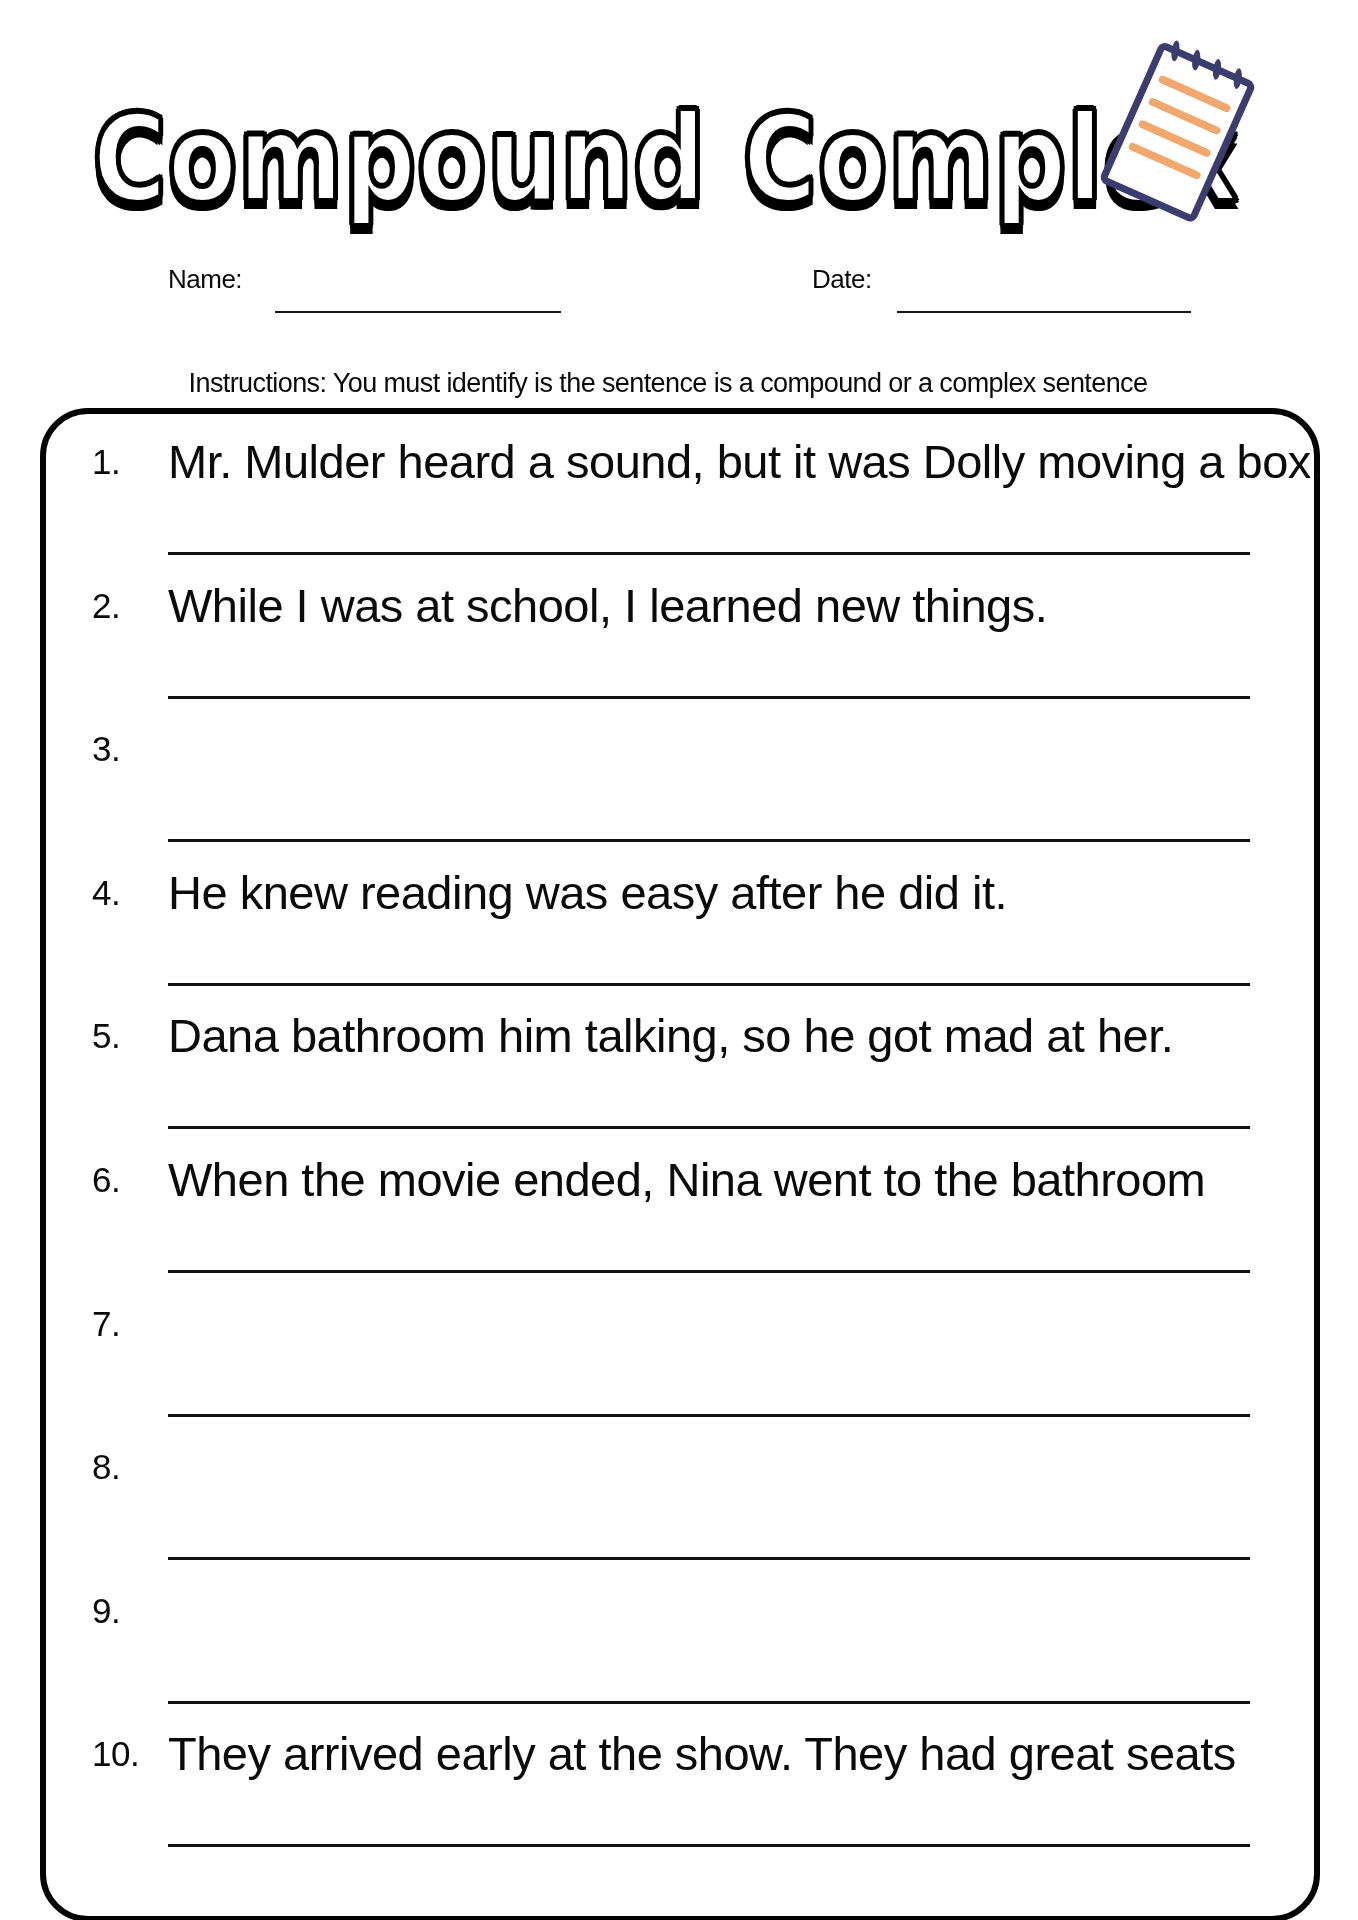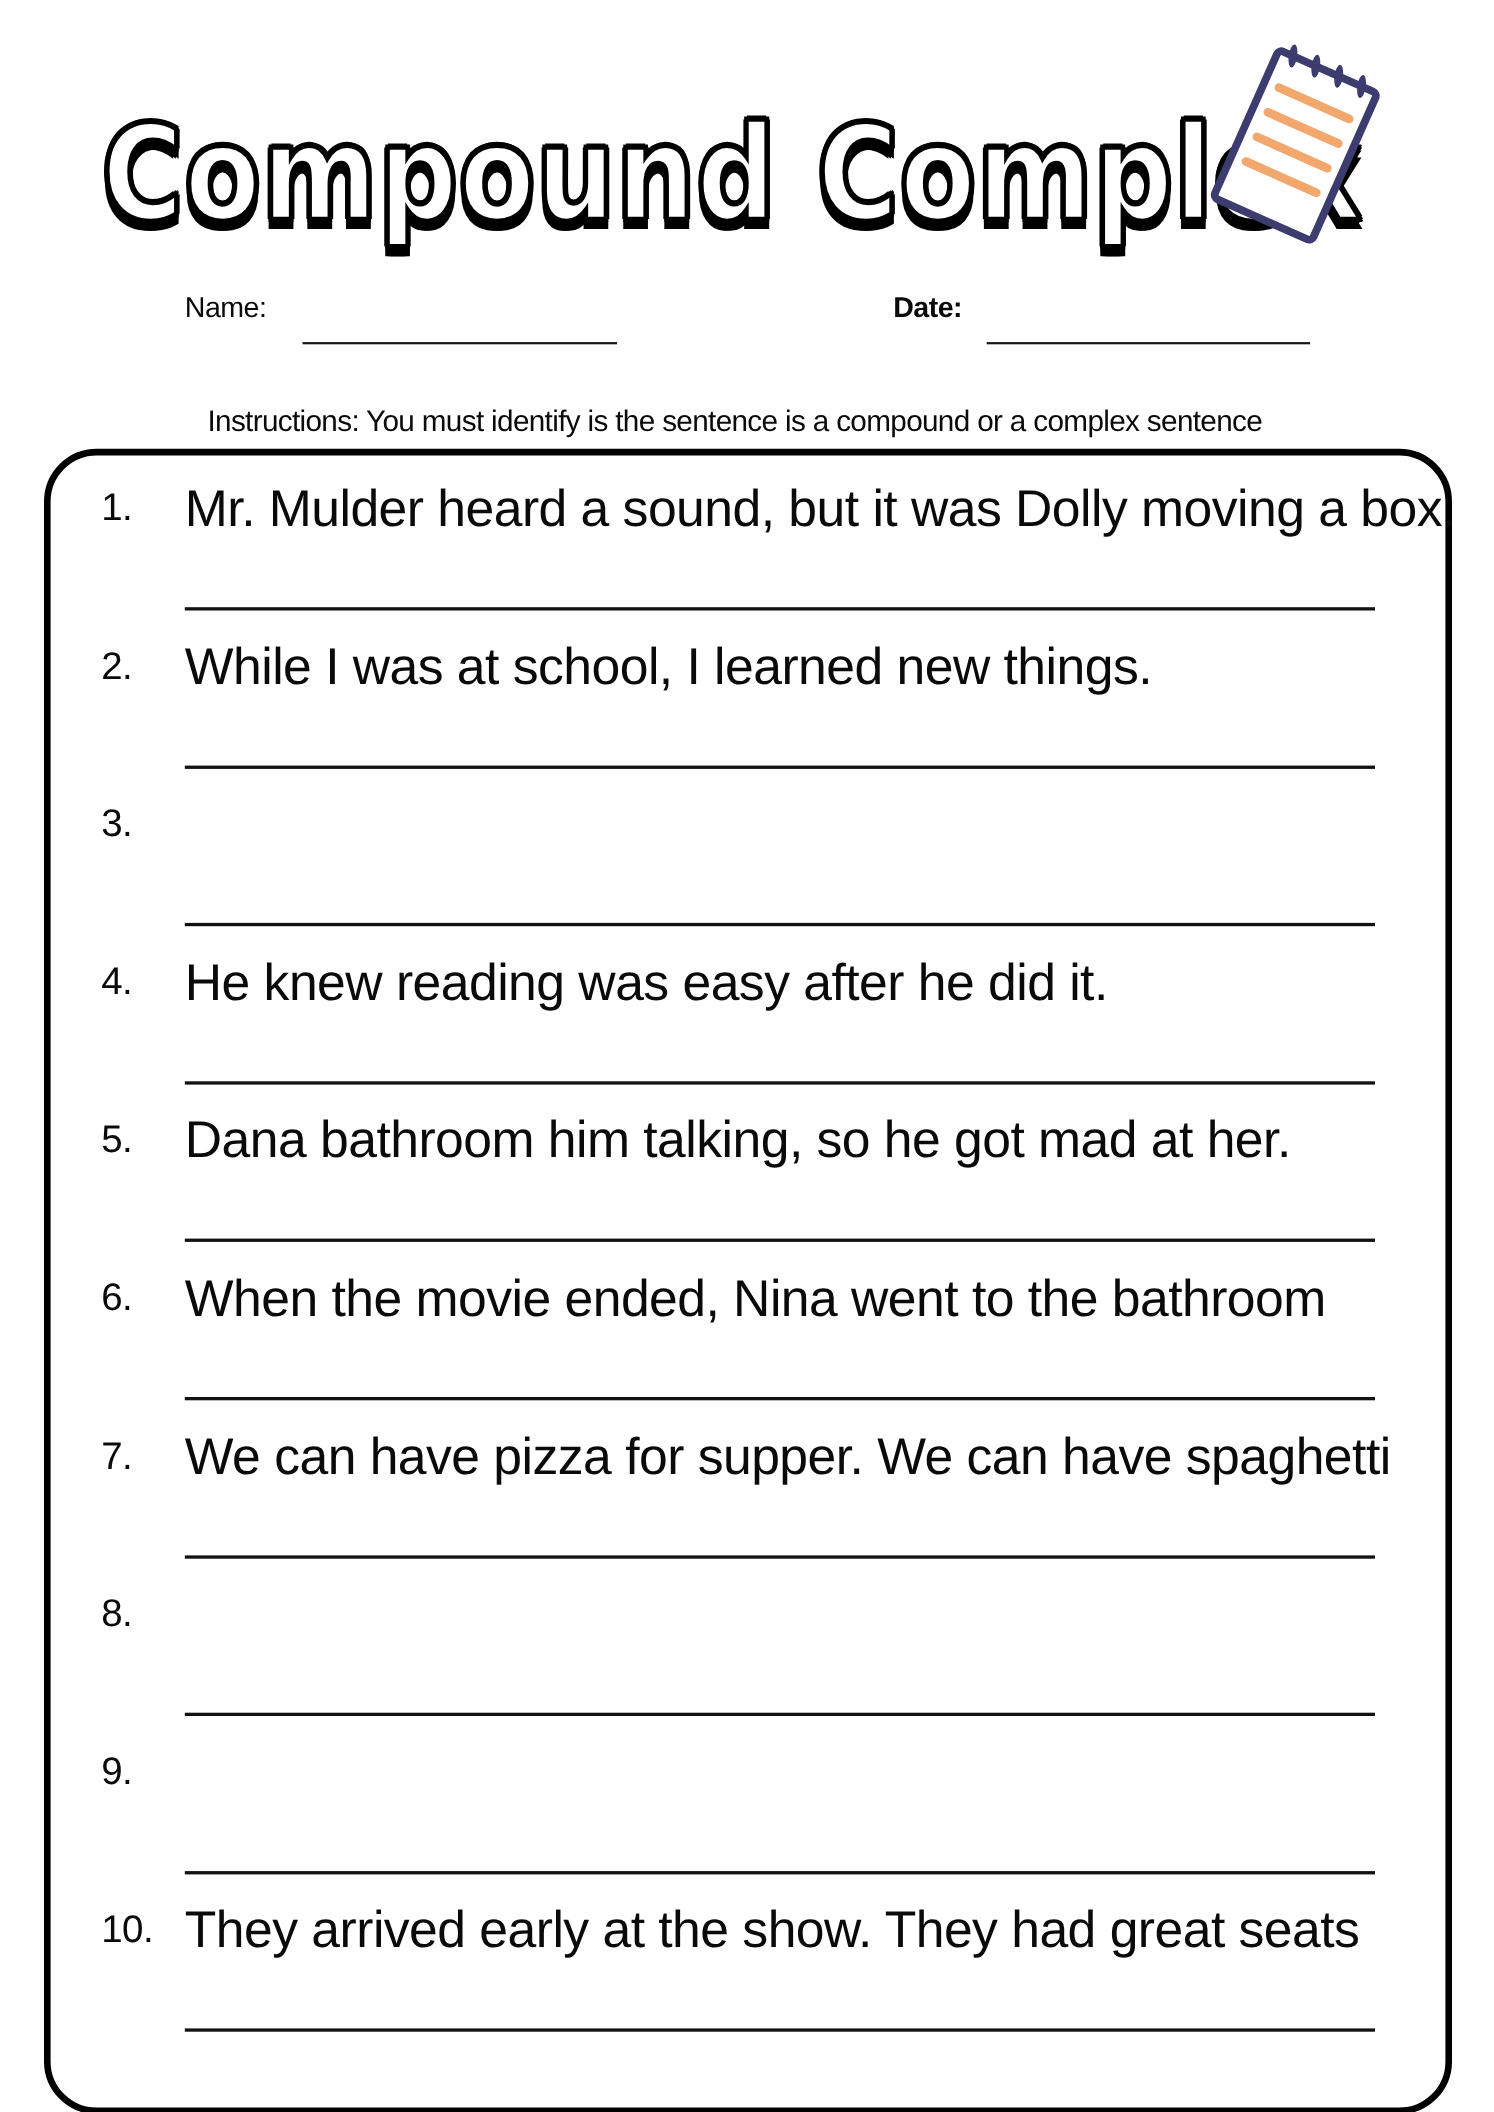--- a/index.html
+++ b/index.html
@@ -43,21 +43,21 @@
     overflow: visible;
   }
 
   .meta-label {
     position: absolute;
     top: 264px;
     font-size: 26px;
     letter-spacing: -0.5px;
   }
   .name-label { left: 168px; }
-  .date-label { left: 812px; font-weight: bold; }
+  .date-label { left: 812px; }
   .fill-line {
     position: absolute;
     top: 311px;
     height: 2px;
     background: #161616;
   }
   .name-line { left: 275px; width: 286px; }
   .date-line { left: 897px; width: 294px; }
 
   .instructions {
@@ -188,21 +188,20 @@
       <div class="row">
         <span class="num">6.</span>
         <span class="sentence">When the movie ended, Nina went to the bathroom</span>
       </div>
       <div class="answer-line"></div>
     </div>
 
     <div class="item">
       <div class="row">
         <span class="num">7.</span>
-        <span class="sentence">We can have pizza for supper. We can have spaghetti</span>
       </div>
       <div class="answer-line"></div>
     </div>
 
     <div class="item">
       <div class="row">
         <span class="num">8.</span>
       </div>
       <div class="answer-line"></div>
     </div>

